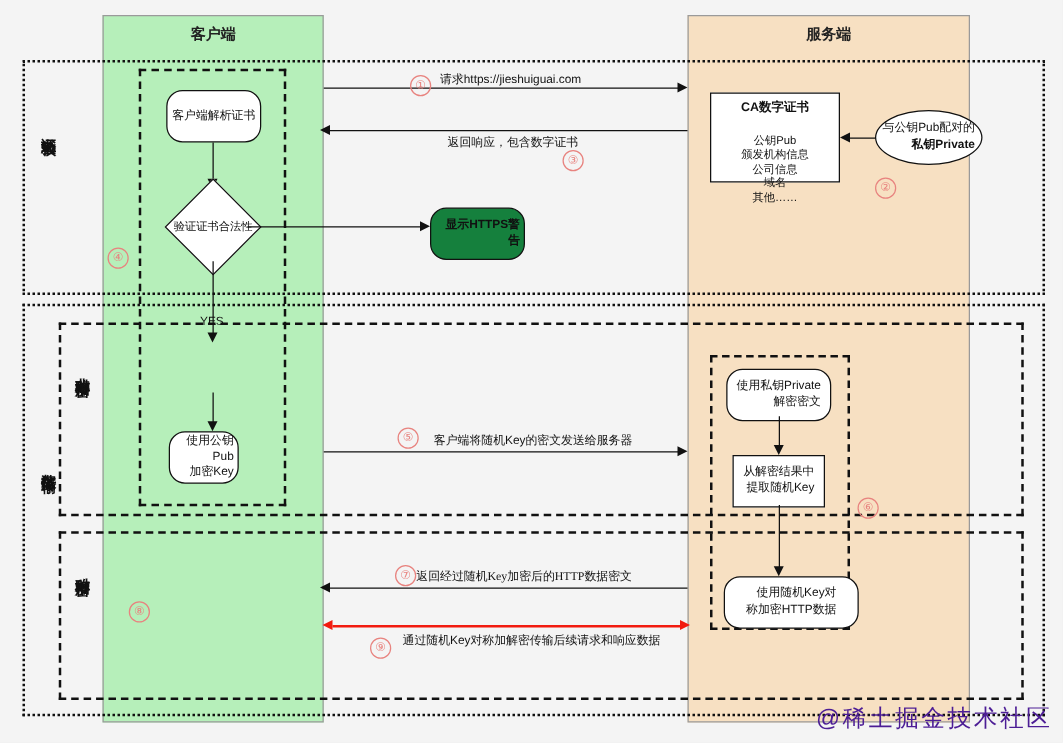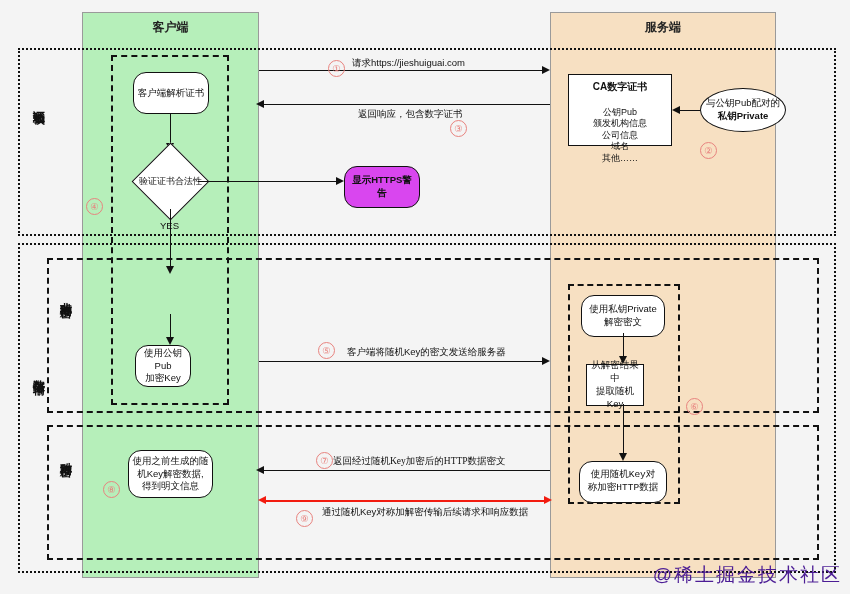--- a/index.html
+++ b/index.html
@@ -11,26 +11,26 @@
   #lane-client{left:82px;top:12px;width:177px;height:566px;background:#b6efba;}
   #lane-server{left:550px;top:12px;width:226px;height:566px;background:#f7e0c2;}
 
   .region{position:absolute;box-sizing:border-box;}
   .region-dotted{border:2px dotted #111;}
   .region-dashed{border:2px dashed #111;}
   .region-label{position:absolute;font-size:12px;font-weight:bold;color:#111;line-height:1.18;
      writing-mode:vertical-rl;text-orientation:upright;letter-spacing:1px;}
 
   .node{position:absolute;box-sizing:border-box;border:1.6px solid #111;background:#fff;
-     display:flex;align-items:center;justify-content:center;text-align:center;
+     display:flex;align-items:center;justify-content:center;text-align:right;
      font-size:9.5px;line-height:1.35;color:#111;padding:20px 3px;}
   .node.round{border-radius:13px;}
   .node.rect{border-radius:0;}
   .node.ellipse{border-radius:50%;}
-  .node.warn{background:#d946ef;border-radius:13px;border:1.6px solid #111;color:#111;font-weight:bold;}
+  .node.warn{background:#15803d;border-radius:13px;border:1.6px solid #111;color:#111;font-weight:bold;}
   .node b{font-weight:bold;}
 
   .ca-box{position:absolute;box-sizing:border-box;border:1.6px solid #111;background:#fff;
      text-align:center;font-size:9px;line-height:1.28;color:#111;padding:6px 4px 4px;}
   .ca-box .t{font-weight:bold;font-size:10px;margin-bottom:13px;}
 
   .diamond{position:absolute;}
   .diamond .shape{position:absolute;left:0;top:0;width:100%;height:100%;
      background:#fff;border:1.6px solid #111;transform:rotate(45deg);box-sizing:border-box;}
   .diamond .txt{position:absolute;left:-14px;right:-14px;top:0;bottom:0;display:flex;
@@ -42,21 +42,21 @@
   .ln.red{background:#f21b0f;height:2px;}
 
   .arw{position:absolute;width:0;height:0;}
   .arw.r{border-left:8px solid #111;border-top:4.5px solid transparent;border-bottom:4.5px solid transparent;}
   .arw.l{border-right:8px solid #111;border-top:4.5px solid transparent;border-bottom:4.5px solid transparent;}
   .arw.d{border-top:8px solid #111;border-left:4.5px solid transparent;border-right:4.5px solid transparent;}
   .arw.r.redx{border-left-color:#f21b0f;}
   .arw.l.redx{border-right-color:#f21b0f;}
 
   .flowlbl{position:absolute;font-size:9.5px;color:#111;white-space:nowrap;}
-  .yes{position:absolute;font-size:9.5px;color:#111;}
+  .yes{position:absolute;font-size:9.5px;color:#111;margin-top:32px;}
 
   .step{position:absolute;width:15px;height:15px;border:1.1px solid #e8837f;border-radius:50%;
      color:#e8837f;font-size:9.5px;display:flex;align-items:center;justify-content:center;
      background:transparent;font-family:"DejaVu Sans",sans-serif;}
 
   .watermark{position:absolute;right:8px;bottom:6px;font-size:19px;color:#4c1d95;letter-spacing:2px;}
 </style>
 </head>
 <body>
 
@@ -111,27 +111,20 @@
   <div class="ln v" style="left:170px;top:314px;height:24px;"></div>
   <div class="arw d" style="left:166px;top:337px;"></div>
 
   <div class="node round" style="left:135px;top:345px;width:56px;height:42px;">
     <span>
       <span>使用公钥Pub</span><br>
       <span>加密Key</span>
     </span>
   </div>
 
-  <div class="node round" style="left:128px;top:450px;width:85px;height:48px;">
-    <span>
-      <span>使用之前生成的随</span><br>
-      <span>机Key解密数据,</span><br>
-      <span>得到明文信息</span>
-    </span>
-  </div>
 
   <div class="ca-box" style="left:568px;top:74px;width:104px;height:72px;">
     <div class="t">CA数字证书</div>
     <div>公钥Pub</div>
     <div>颁发机构信息</div>
     <div>公司信息</div>
     <div>域名</div>
     <div>其他……</div>
   </div>
 
@@ -147,30 +140,30 @@
 
   <div class="node ellipse" style="left:700px;top:88px;width:86px;height:44px;">
     <span>
       <span>与公钥Pub配对的</span><br>
       <b>私钥Private</b>
     </span>
   </div>
   <div class="ln v" style="left:623px;top:333px;height:24px;"></div>
   <div class="arw d" style="left:619px;top:356px;"></div>
 
-  <div class="node rect" style="left:586px;top:364px;width:58px;height:40px;">
+  <div class="node rect" style="left:586px;top:364px;width:74px;height:40px;">
     <span>
       <span>从解密结果中</span><br>
       <span>提取随机Key</span>
     </span>
   </div>
   <div class="ln v" style="left:623px;top:404px;height:50px;"></div>
   <div class="arw d" style="left:619px;top:453px;"></div>
 
-  <div class="node round" style="left:579px;top:461px;width:88px;height:38px;font-family:Liberation Mono, monospace;">
+  <div class="node round" style="left:579px;top:461px;width:108px;height:38px;">
     <span>
       <span>使用随机Key对</span><br>
       <span>称加密HTTP数据</span>
     </span>
   </div>
 
   <div class="ln h" style="left:259px;top:70px;width:285px;"></div>
   <div class="arw r" style="left:542px;top:66px;"></div>
   <div class="flowlbl" style="left:352px;top:57px;">请求https://jieshuiguai.com</div>
 

